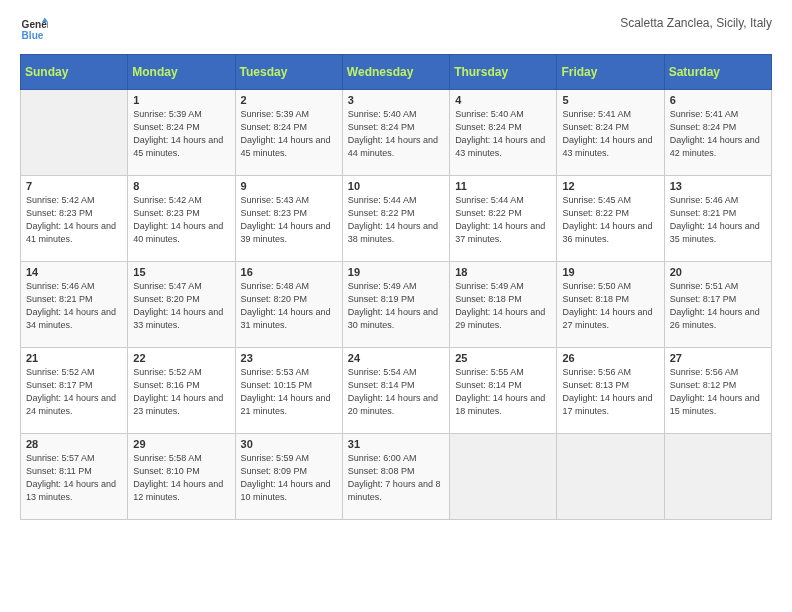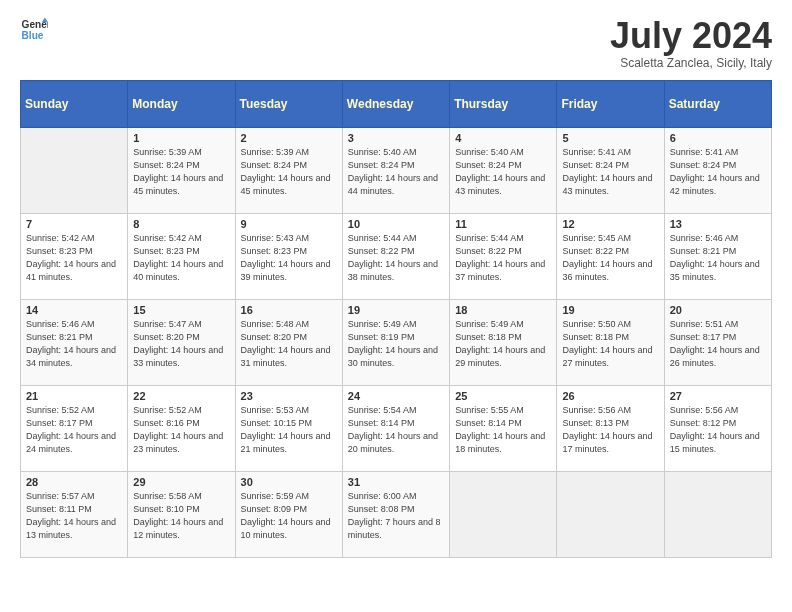--- a/index.html
+++ b/index.html
@@ -45,24 +45,24 @@
       font-size: 12px;
       color: #555;
     }
     table {
       width: 100%;
       border-collapse: collapse;
       table-layout: fixed;
     }
     thead tr th {
       background-color: #3a6bbf;
-      color: #fef9c3;
+      color: #bef264;
       font-size: 12px;
       font-weight: bold;
-      padding: 16px 4px;
+      padding: 10px 4px;
       text-align: left;
       border: 1px solid #2d5aa8;
     }
     tbody tr td {
       border: 1px solid #ccc;
       vertical-align: top;
       padding: 4px 5px;
       font-size: 9.5px;
       color: #333;
       height: 86px;
@@ -95,21 +95,20 @@
 <div class="page">
   <div class="header">
     <div class="logo">
       <svg class="logo-icon" viewBox="0 0 36 36">
         <text x="2" y="16" font-size="13" font-weight="bold" fill="#333" font-family="Arial">General</text>
         <text x="2" y="30" font-size="13" font-weight="bold" fill="#4a90d9" font-family="Arial">Blue</text>
         <polygon points="28,8 36,8 32,2" fill="#4a90d9"></polygon>
       </svg>
     </div>
     <div class="title-block">
-      <div class="month-title">July 2024</div>
       <div class="subtitle">Scaletta Zanclea, Sicily, Italy</div>
     </div>
   </div>
 
   <table>
     <thead>
       <tr>
         <th>Sunday</th>
         <th>Monday</th>
         <th>Tuesday</th>

